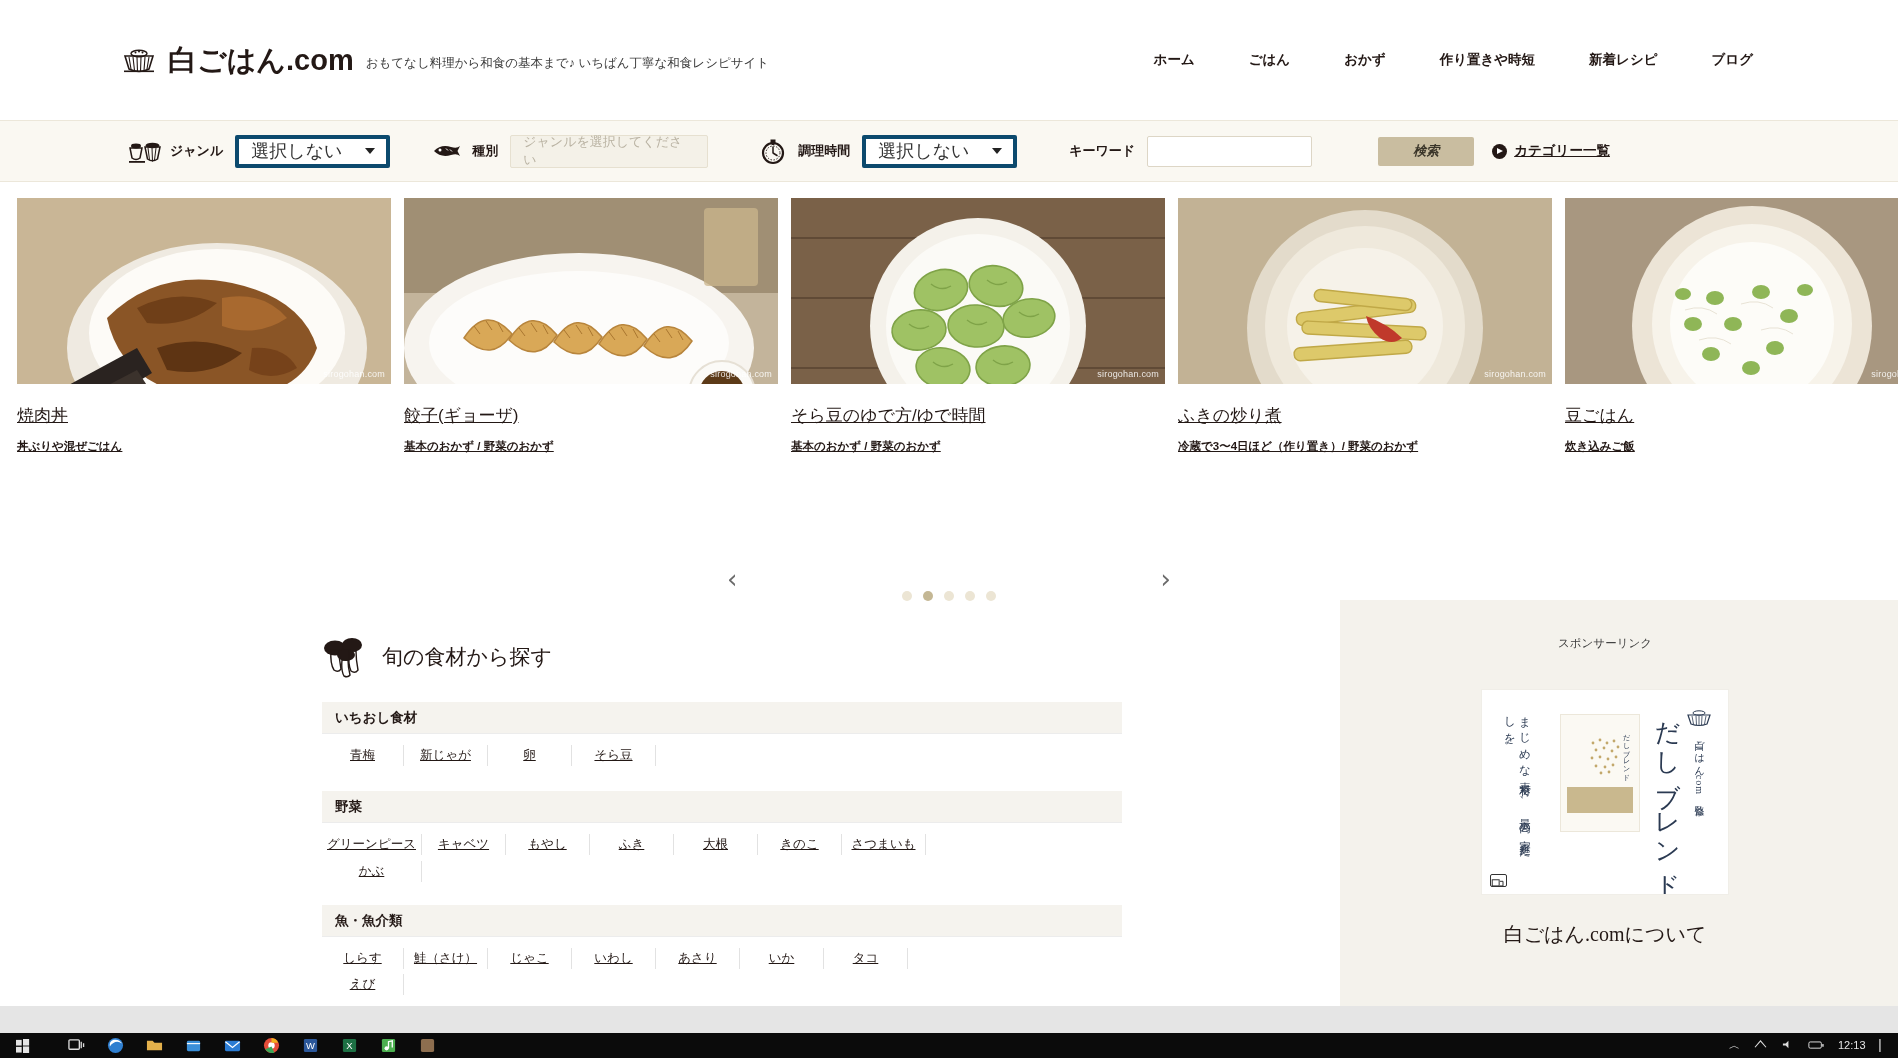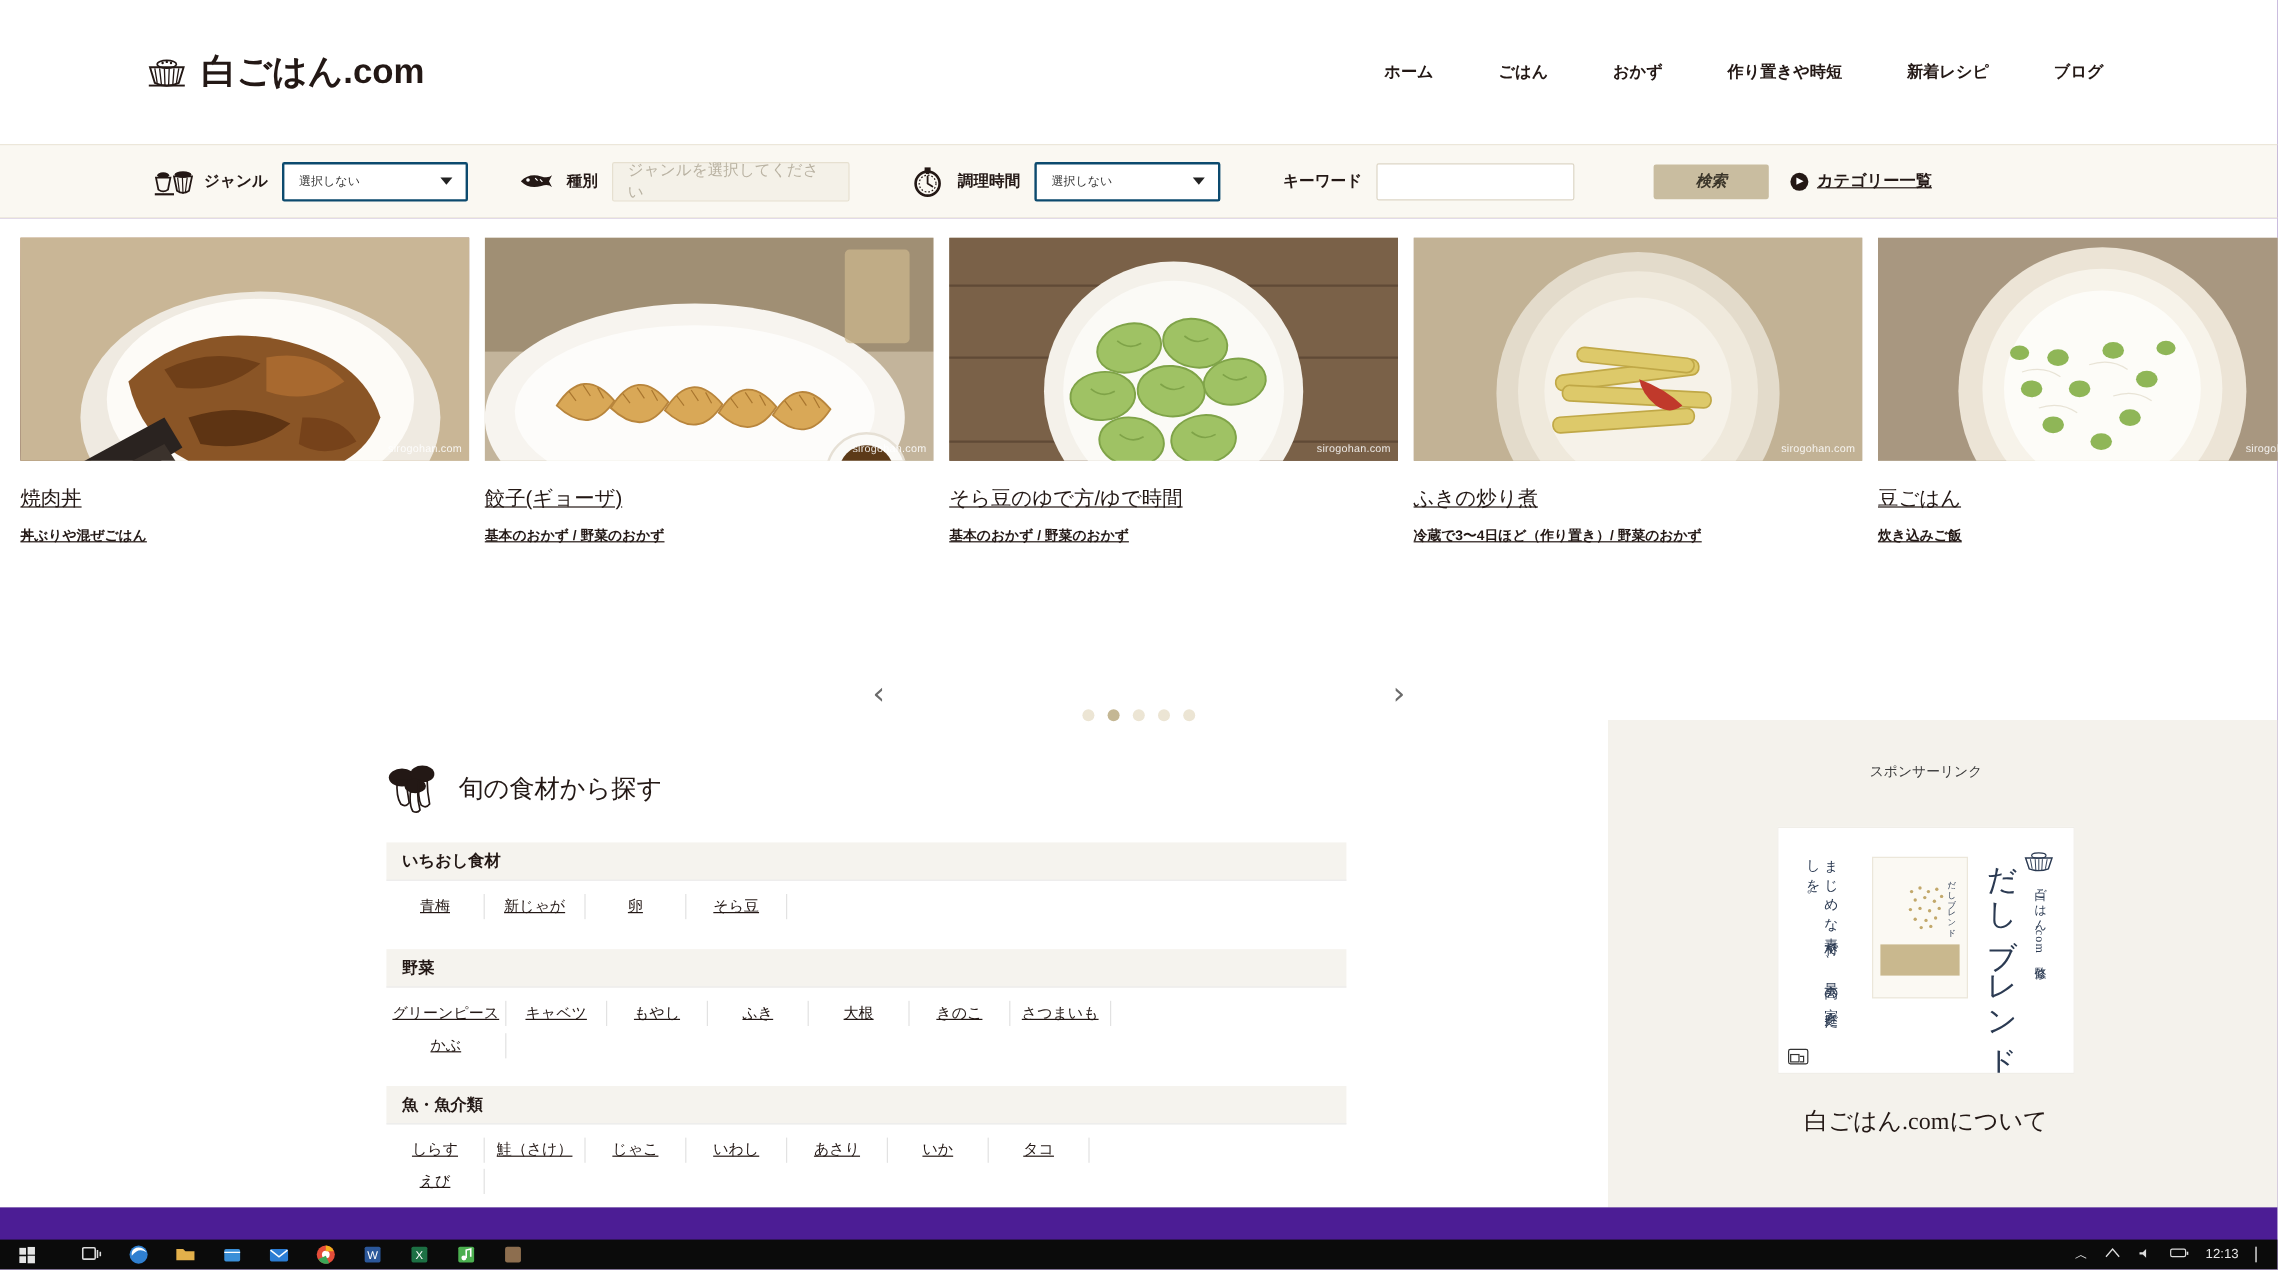--- a/index.html
+++ b/index.html
@@ -2,21 +2,21 @@
 <html lang="ja"><head>
 <meta charset="utf-8">
 <style>
   * { box-sizing: border-box; margin: 0; padding: 0; }
   html, body {
     width: 1898px; height: 1058px;
     overflow: hidden;
     font-family: "Liberation Sans", "DejaVu Sans", sans-serif;
     background: #ffffff;
   }
-  .page { position: relative; width: 1898px; height: 1058px; background:#4c1d95; }
+  .page { position: relative; width: 1898px; height: 1058px; background:#e5e5e5; }
 
   
   .header {
     height: 120px; background:#fff;
     display:flex; align-items:center;
     padding: 0 118px 0 122px;
   }
   .logo-block { display:flex; align-items:flex-end; gap: 12px; }
   .logo-mark { width: 34px; height: 30px; position: relative; flex: none; }
   .logo-text { font-size: 29px; font-weight: 700; color:#231815; letter-spacing: 0px; line-height: 1; }
@@ -29,23 +29,23 @@
 
   
   .searchbar {
     height: 62px; background:#faf8f2; border-top:1px solid #ece7da; border-bottom:1px solid #ece7da;
     display:flex; align-items:center; padding: 0 118px 0 128px; gap: 0;
   }
   .sfield { display:flex; align-items:center; }
   .sicon { width: 34px; height: 30px; flex:none; position:relative; margin-right: 8px; }
   .slabel { font-size: 13px; font-weight:700; color:#231815; white-space:nowrap; margin-right: 12px; }
   .sselect {
-    position:relative; background:#fff; border:2px solid #0c4a6e; border-radius:2px;
+    position:relative; background:#fff; border:4px solid #0c4a6e; border-radius:2px;
     height: 33px; display:flex; align-items:center; padding: 0 30px 0 12px;
-    font-size: 10px; color:#333; min-width: 155px; cursor:pointer;
+    font-size: 18px; color:#333; min-width: 155px; cursor:pointer;
   }
   .sselect .caret {
     position:absolute; right:11px; top:50%; transform:translateY(-50%);
     width:0;height:0;border-left:5px solid transparent;border-right:5px solid transparent;border-top:6px solid #222;
   }
   .stext {
     background:#f4f1e8; border:1px solid #e6e0d0; border-radius:2px; height:33px;
     display:flex; align-items:center; padding:0 12px; font-size:13px; color:#b9b2a2;
     width: 198px;
   }
@@ -149,20 +149,21 @@
           <path d="M3 11 H31 L27 24 Q17 29 7 24 Z" fill="none" stroke="#231815" stroke-width="1.6"></path>
           <path d="M7 12 L9 24 M11 12 L12.5 25.5 M15 12 L15.5 26.5 M19 12 L18.5 26.5 M23 12 L22 25.5 M27 12 L25 24" stroke="#231815" stroke-width="1.1"></path>
           <ellipse cx="17" cy="8.5" rx="8" ry="3.2" fill="none" stroke="#231815" stroke-width="1.4"></ellipse>
           <circle cx="13.5" cy="7.5" r="1" fill="#231815"></circle>
             <circle cx="17" cy="6.6" r="1" fill="#231815"></circle>
             <circle cx="20.5" cy="7.5" r="1" fill="#231815"></circle>
           <rect x="2" y="25.5" width="30" height="1.6" fill="#231815"></rect>
         </svg>
       </div>
       <div class="logo-text">白ごはん.com</div>
+      <div class="logo-tag">おもてなし料理から和食の基本まで♪ いちばん丁寧な和食レシピサイト</div>
     </div>
     <div class="nav">
       <a href="#">ホーム</a>
       <a href="#">ごはん</a>
       <a href="#">おかず</a>
       <a href="#">作り置きや時短</a>
       <a href="#">新着レシピ</a>
       <a href="#">ブログ</a>
     </div>
   </div>

